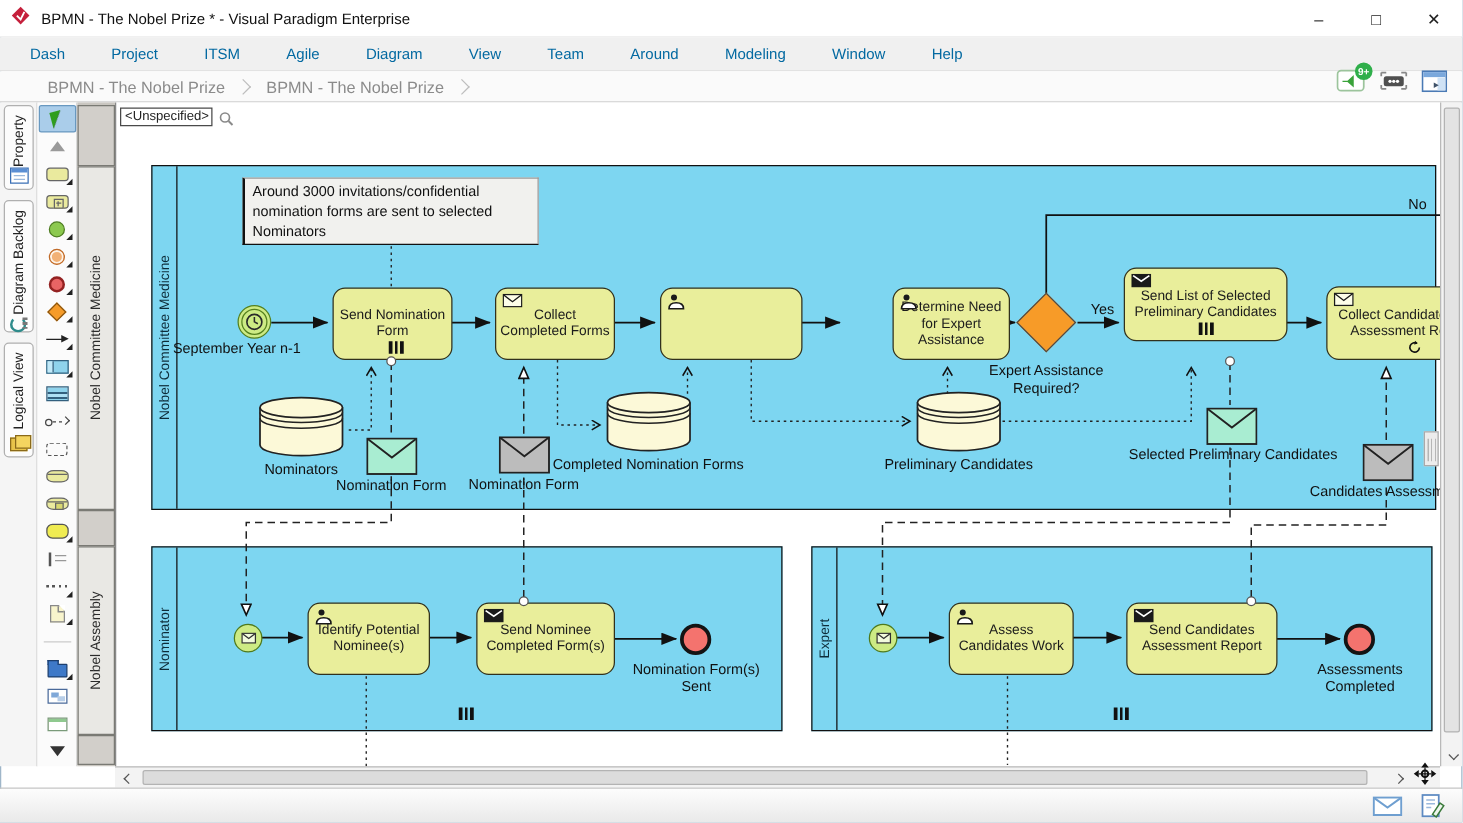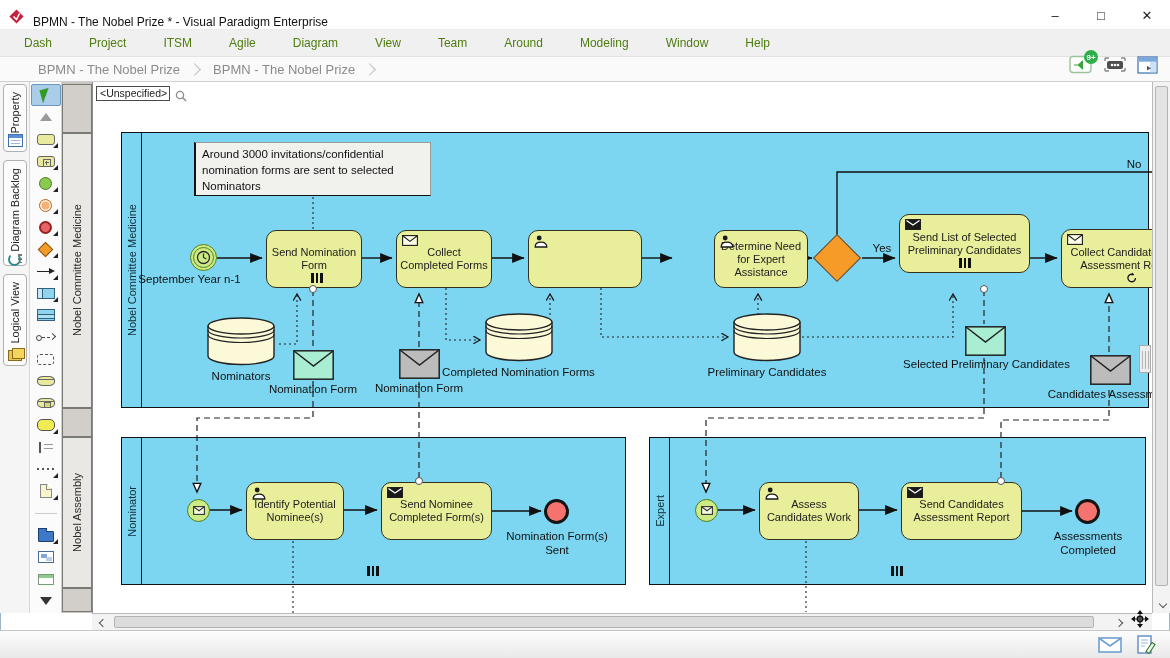--- a/index.html
+++ b/index.html
@@ -1,25 +1,25 @@
 <!DOCTYPE html>
 <html><head>
 <meta charset="utf-8">
 <style>
 *{margin:0;padding:0;box-sizing:border-box}
 html,body{width:1170px;height:658px}
 body{position:relative;font-family:"Liberation Sans",sans-serif;background:#fff;overflow:hidden;box-shadow:inset 0 0 0 1px #9fb6c9}
 
-#titlebar{position:absolute;left:0;top:0;width:1170px;height:30px;background:#fff;display:flex;align-items:flex-end;border-bottom:1px solid #ececec}
+#titlebar{position:absolute;left:0;top:0;width:1170px;height:30px;background:#fff;display:flex;align-items:center;border-bottom:1px solid #ececec}
 #titlebar .logo{margin:0 8px 0 8px}
 #titlebar .title{font-size:12px;color:#111}
 #wincontrols{position:absolute;right:0;top:0;height:30px;display:flex}
 #wincontrols span{width:46px;height:30px;display:flex;align-items:center;justify-content:center;font-size:13px;color:#222}
 #menubar{position:absolute;left:0;top:30px;width:1170px;height:27px;background:#f0f0f0;display:flex;align-items:center;padding-left:18px;gap:25px;border-bottom:1px solid #e2e2e2}
-#menubar span{font-size:12px;color:#4d7c0f;padding:2px 6px}
+#menubar span{font-size:12px;color:#0369a1;padding:2px 6px}
 #crumbbar{position:absolute;left:0;top:57px;width:1170px;height:25px;background:#fafafa;border-bottom:1px solid #cfcfcf;display:flex;align-items:center;padding-left:38px}
 .crumb{font-size:13px;color:#8b8b8b;margin-right:10px}
 .chev{width:9px;height:9px;border-top:1.4px solid #bdbdbd;border-right:1.4px solid #bdbdbd;transform:rotate(45deg);margin-right:14px}
 #crumb-icons{position:absolute;right:12px;top:55px;display:flex;gap:10px;align-items:center}
 .badge{position:absolute;right:-5px;top:-5px;width:14px;height:14px;border-radius:50%;background:#2faf4a;color:#fff;font-size:8px;font-weight:bold;display:flex;align-items:center;justify-content:center}
 
 #sidetabs{position:absolute;left:0;top:82px;width:30px;height:531px;background:#f5f5f5;border-right:1px solid #d8d8d8}
 .sidetab{position:absolute;left:3px;width:24px;background:#fcfcfc;border:1px solid #b0b0b0;border-radius:4px;display:flex;flex-direction:column;align-items:center;justify-content:space-between;padding:7px 0 4px 0}
 .vtext{writing-mode:vertical-rl;transform:rotate(180deg);white-space:nowrap;font-size:11px;color:#222}
 
@@ -429,20 +429,21 @@
             <path d="M1,1 L8,6.4 L15,1" fill="none" stroke="#1a1a1a" stroke-width="1.1"></path>
           </svg></span>
       <span>Collect Candidates Work Assessment Reports</span>
       <span class="loopmark" style="left:64px;top:42px"><svg width="12" height="12">
             <path d="M9.5,6 a3.8,3.8 0 1 1 -1.8,-3.3" fill="none" stroke="#111" stroke-width="1.3"></path>
             <path d="M6.4,0.6 L8,3 L5.2,3.6 Z" fill="#111"></path>
           </svg></span>
     </div>
 
     <div class="gateway"></div>
+    <div class="lbl" style="left:776px;top:290px;width:120px">Expert Assistance Required?</div>
     <div class="lbl" style="left:866px;top:241px;width:30px">Yes</div>
     <div class="lbl" style="left:1118px;top:157px;width:30px">No</div>
 
     <div class="dstore" style="left:205px;top:316px">
       <svg width="70" height="52" viewBox="0 0 70 52">
           <path d="M2,10 v30 a33,8.5 0 0 0 66,0 v-30" fill="#fcf9d8" stroke="#222" stroke-width="1.4"></path>
           <ellipse cx="35" cy="10" rx="33" ry="8" fill="#fcf9d8" stroke="#222" stroke-width="1.4"></ellipse>
           <path d="M2,14 a33,8 0 0 0 66,0 M2,18.5 a33,8 0 0 0 66,0" fill="none" stroke="#222" stroke-width="1.2"></path>
         </svg>
     </div>

